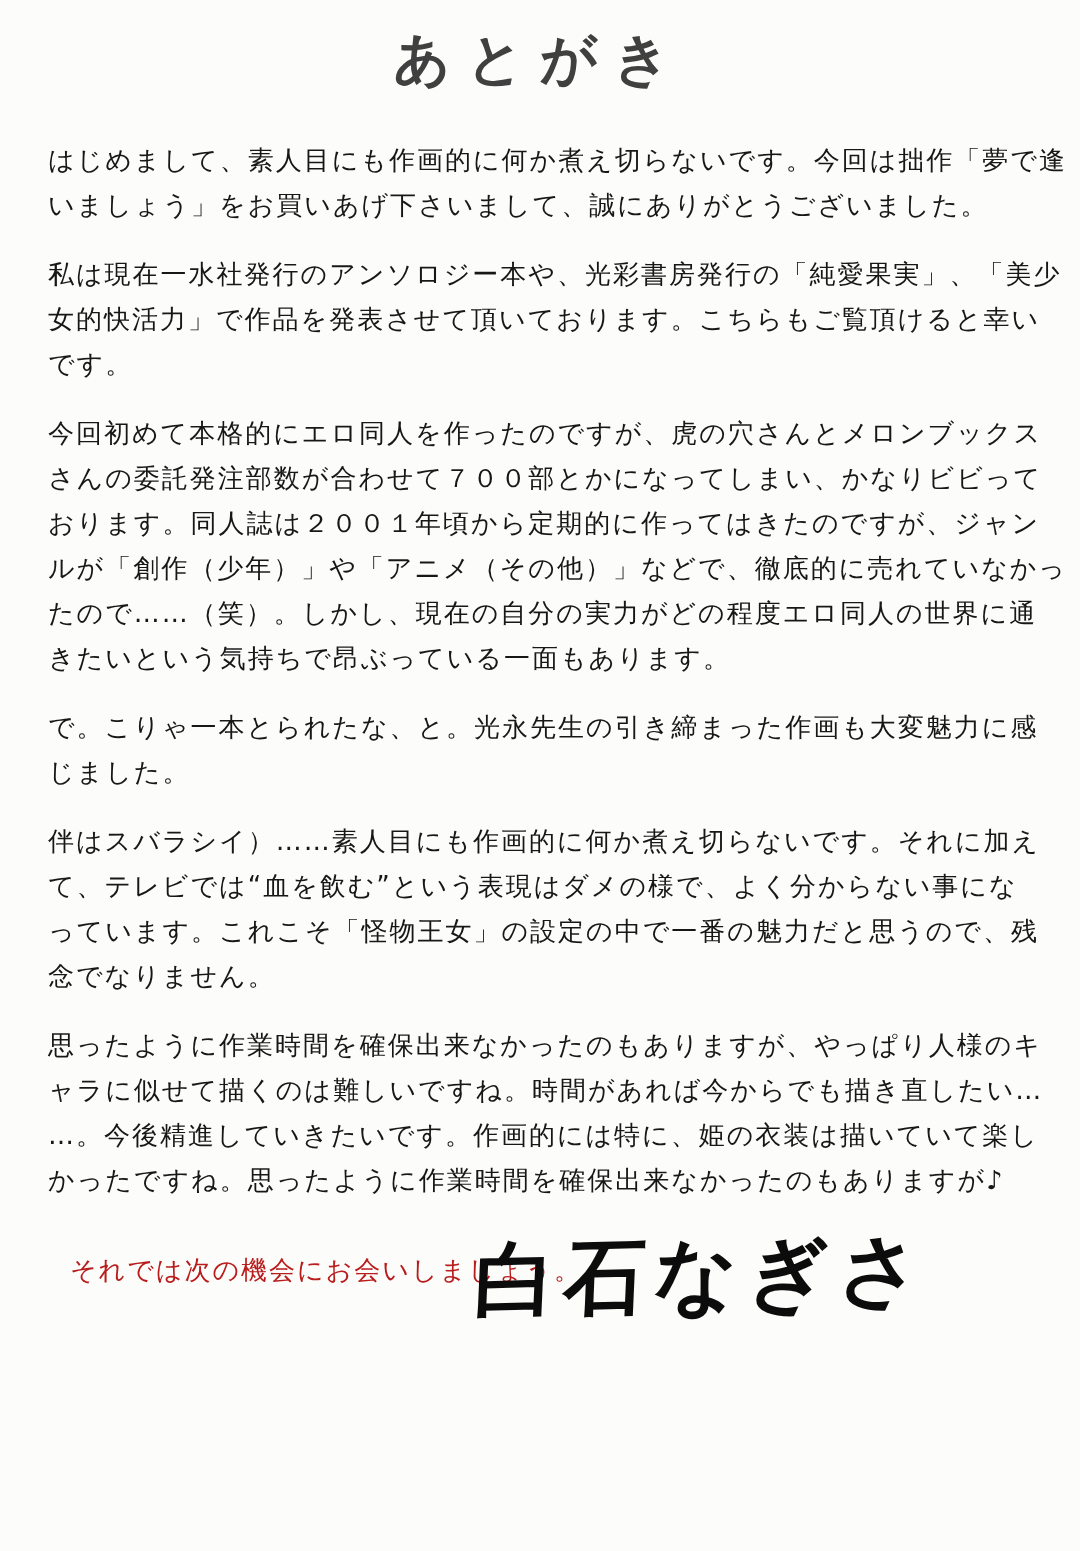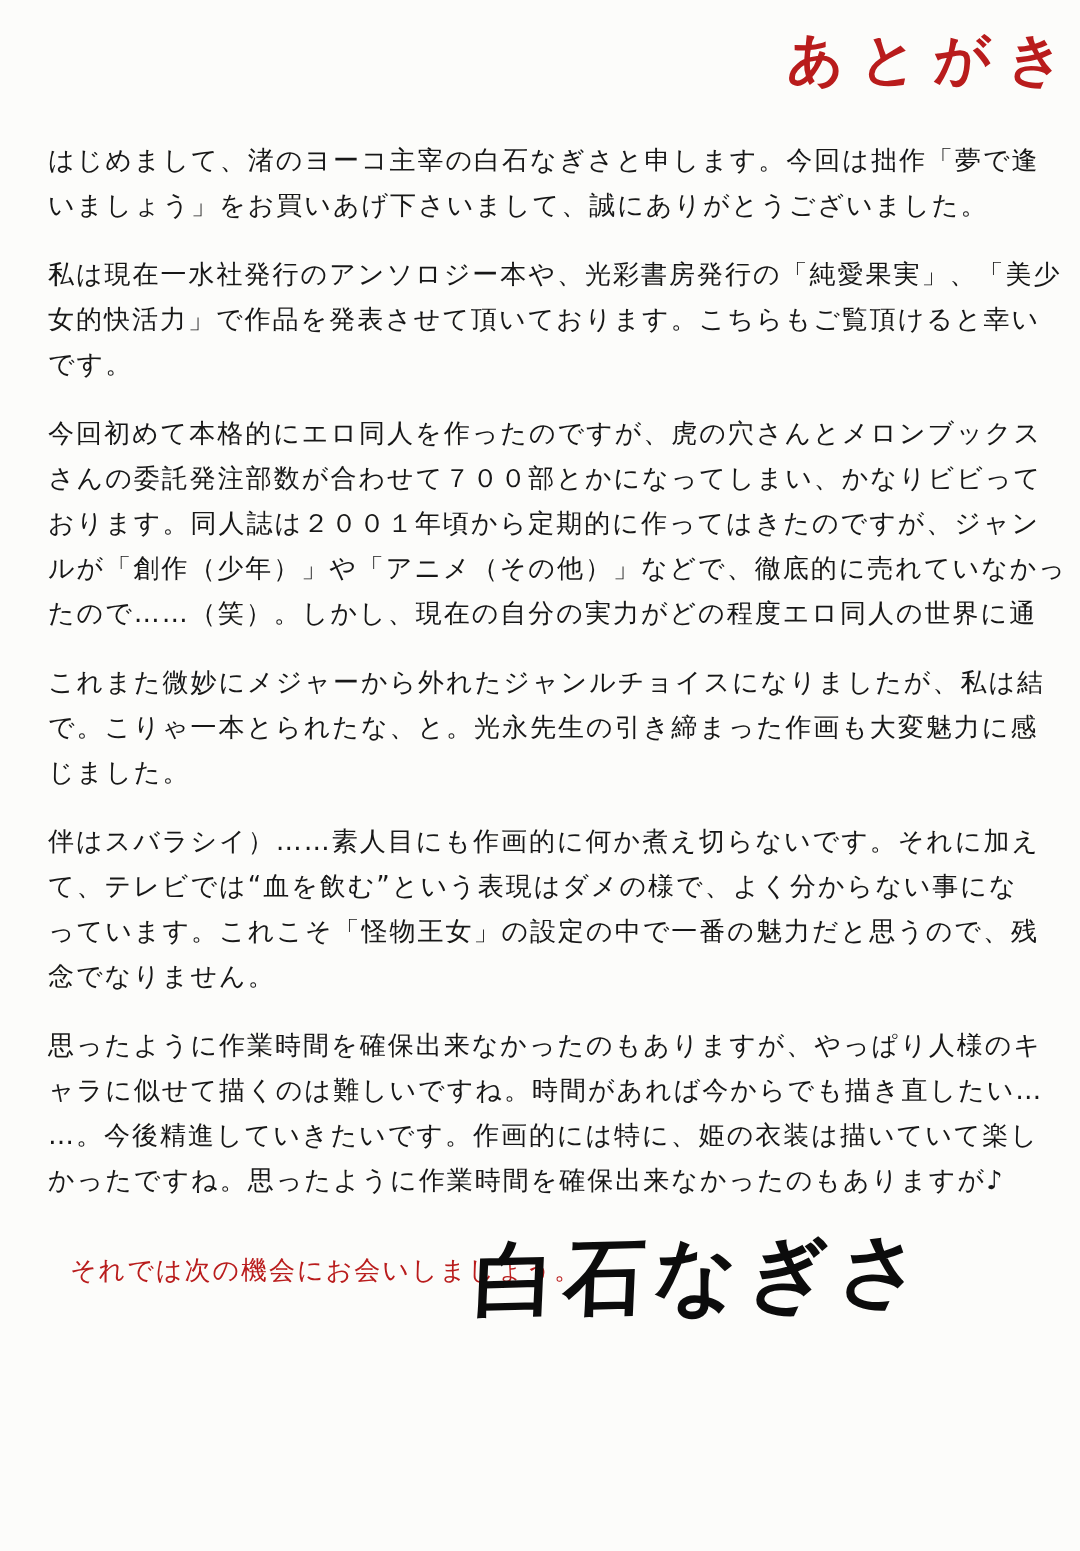--- a/index.html
+++ b/index.html
@@ -13,25 +13,25 @@
     height: 1551px;
     margin: 0 auto;
     background: #fcfcfa;
     color: #161616;
     font-family: "DejaVu Sans", sans-serif;
     overflow: hidden;
     box-sizing: border-box;
   }
   .title {
     margin-top: 22px;
-    text-align: right;
+    text-align: center;
     font-size: 56px;
     font-weight: bold;
     letter-spacing: 16px;
-    color: #b91c1c;
+    color: #404040;
   }
   .content {
     position: absolute;
     top: 138px;
     left: 48px;
     right: 40px;
   }
   .paragraph {
     margin: 0 0 24px 0;
   }
@@ -71,37 +71,37 @@
 </style>
 </head>
 <body>
 
 <div class="page">
   <div class="title">あとがき</div>
 
   <div class="content">
     <div>
         <div class="paragraph">
-          <div class="line">はじめまして、渚のヨーコ主宰の白石なぎさと申します。今回は拙作「夢で逢</div>
+          <div class="line">はじめまして、素人目にも作画的に何か煮え切らないです。今回は拙作「夢で逢</div>
           <div class="line">いましょう」をお買いあげ下さいまして、誠にありがとうございました。</div>
         </div>
         <div class="paragraph">
           <div class="line">私は現在一水社発行のアンソロジー本や、光彩書房発行の「純愛果実」、「美少</div>
           <div class="line">女的快活力」で作品を発表させて頂いております。こちらもご覧頂けると幸い</div>
           <div class="line">です。</div>
         </div>
         <div class="paragraph">
           <div class="line">今回初めて本格的にエロ同人を作ったのですが、虎の穴さんとメロンブックス</div>
           <div class="line">さんの委託発注部数が合わせて７００部とかになってしまい、かなりビビって</div>
           <div class="line">おります。同人誌は２００１年頃から定期的に作ってはきたのですが、ジャン</div>
           <div class="line">ルが「創作（少年）」や「アニメ（その他）」などで、徹底的に売れていなかっ</div>
           <div class="line">たので……（笑）。しかし、現在の自分の実力がどの程度エロ同人の世界に通</div>
+          <div class="line">きたいという気持ちで昂ぶっている一面もあります。</div>
         </div>
         <div class="paragraph">
-          <div class="line">これまた微妙にメジャーから外れたジャンルチョイスになりましたが、私は結</div>
           <div class="line">で。こりゃ一本とられたな、と。光永先生の引き締まった作画も大変魅力に感</div>
           <div class="line">じました。</div>
         </div>
         <div class="paragraph">
           <div class="line">伴はスバラシイ）……素人目にも作画的に何か煮え切らないです。それに加え</div>
           <div class="line">て、テレビでは“血を飲む”という表現はダメの様で、よく分からない事にな</div>
           <div class="line">っています。これこそ「怪物王女」の設定の中で一番の魅力だと思うので、残</div>
           <div class="line">念でなりません。</div>
         </div>
         <div class="paragraph">

